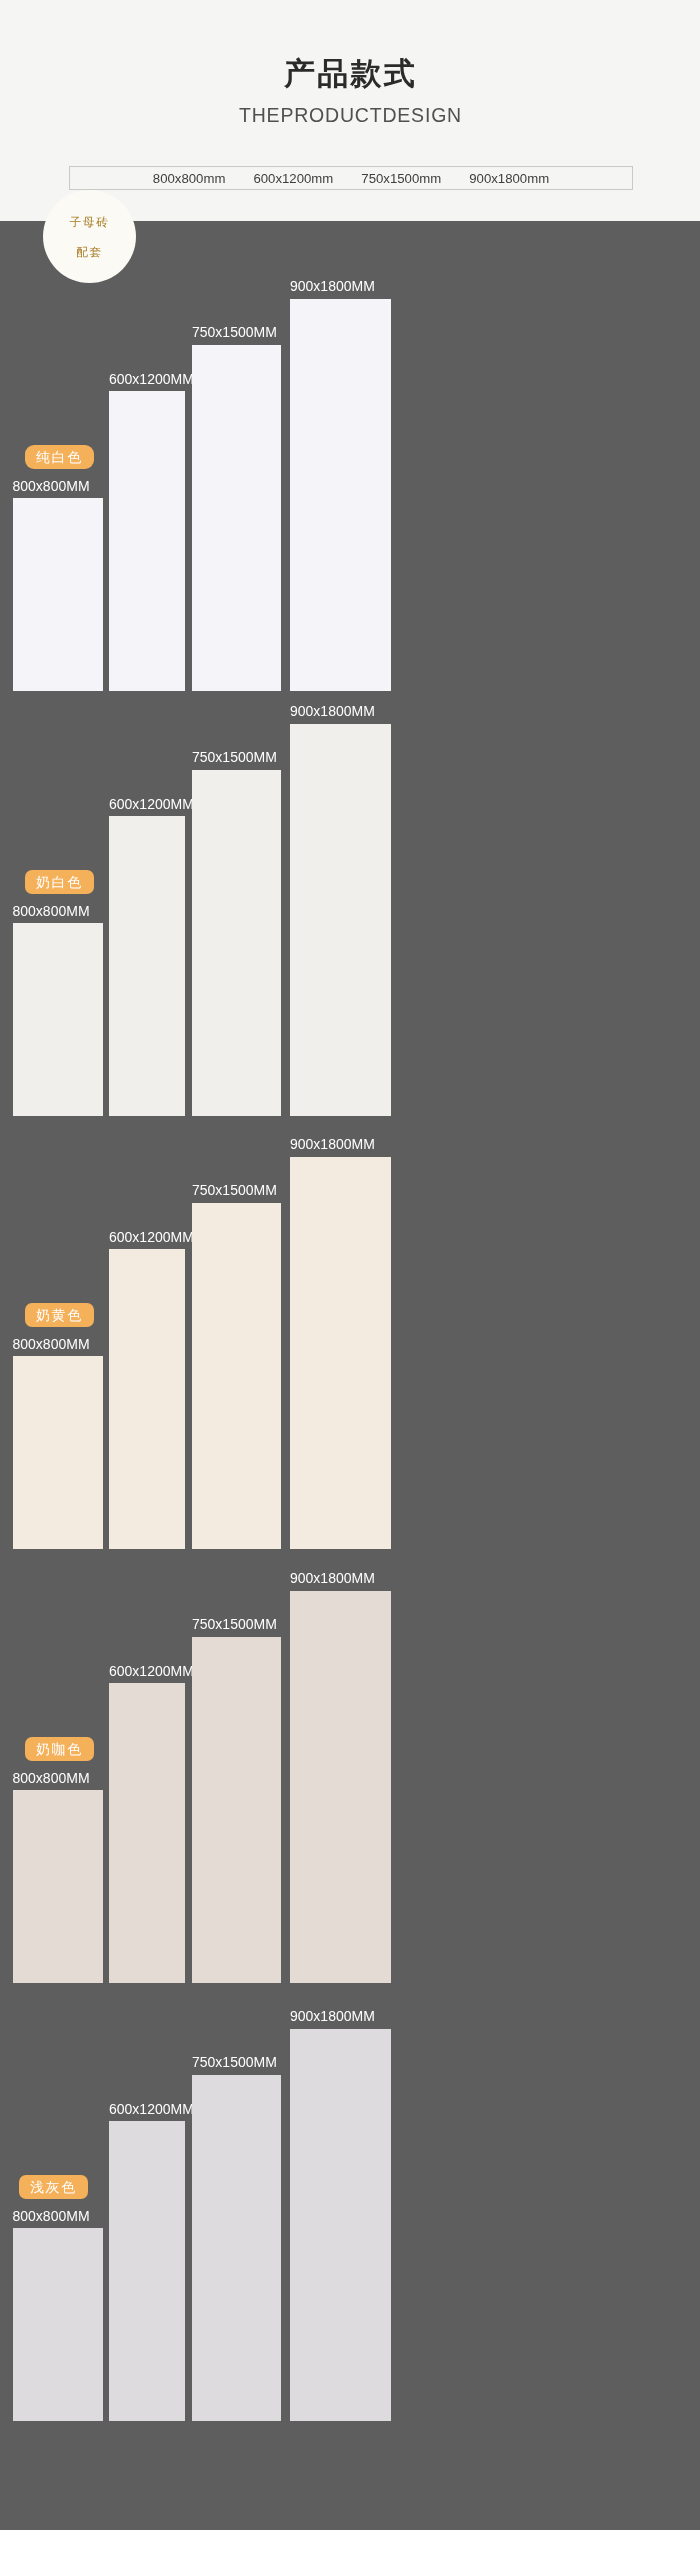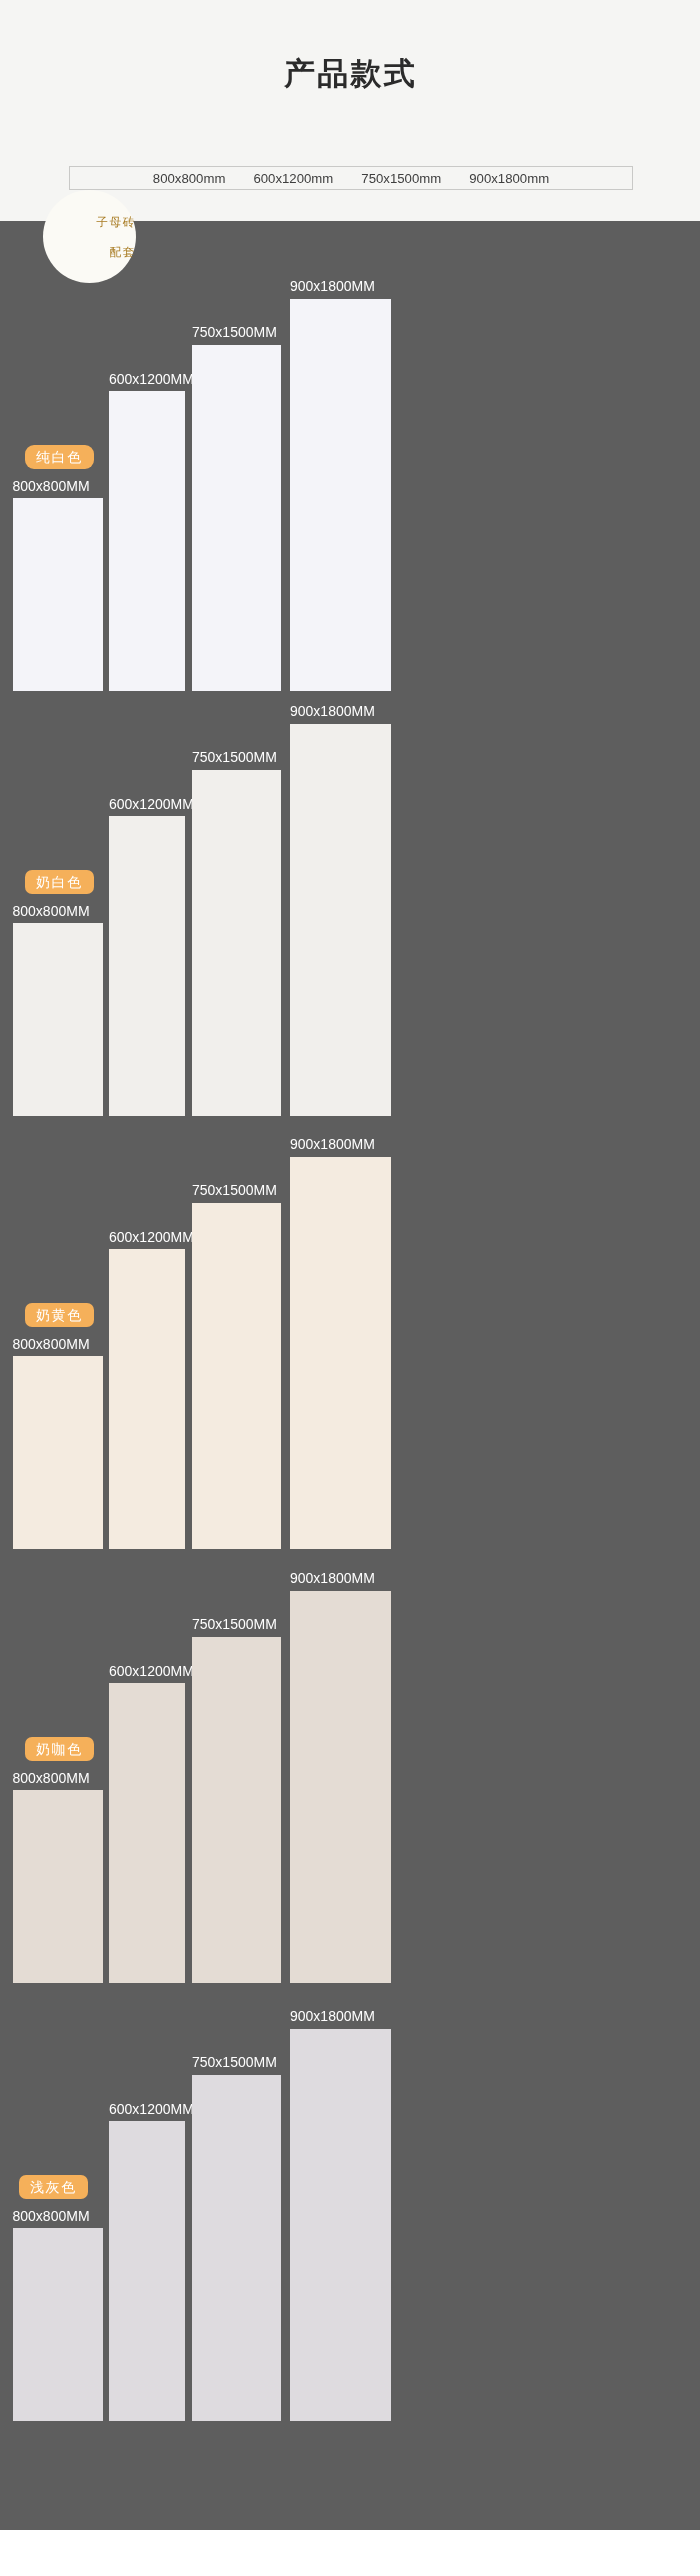--- a/index.html
+++ b/index.html
@@ -45,21 +45,21 @@
     position:absolute; left:0; top:221px; width:701px; height:2309px;
     background:#5e5e5e;
   }
 
   
   #combo-badge {
     position:absolute; left:43px; top:-31px;
     width:93px; height:93px; border-radius:50%;
     background:#fbfaf5;
     display:flex; flex-direction:column;
-    align-items:flex-end; justify-content:center;
+    align-items:center; justify-content:center;
     gap:18px;
   }
   #combo-badge .badge-line {
     font-size:11.7px; color:#a87b23; letter-spacing:1.6px;
     font-weight:500; line-height:1;
   }
 
   
   .tile-row { position:absolute; left:0; width:701px; }
 
@@ -85,20 +85,21 @@
     font-size:14px; color:#ffffff;
     letter-spacing:1.6px; line-height:1;
     white-space:nowrap;
   }
 </style>
 </head>
 <body>
 
 <div id="header">
   <div id="page-title">产品款式</div>
+  <div id="page-subtitle">THEPRODUCTDESIGN</div>
 
   <div id="size-bar">
     <span class="size-chip">800x800mm</span>
     <span class="size-chip">600x1200mm</span>
     <span class="size-chip">750x1500mm</span>
     <span class="size-chip">900x1800mm</span>
   </div>
 </div>
 
 <div id="gallery">

